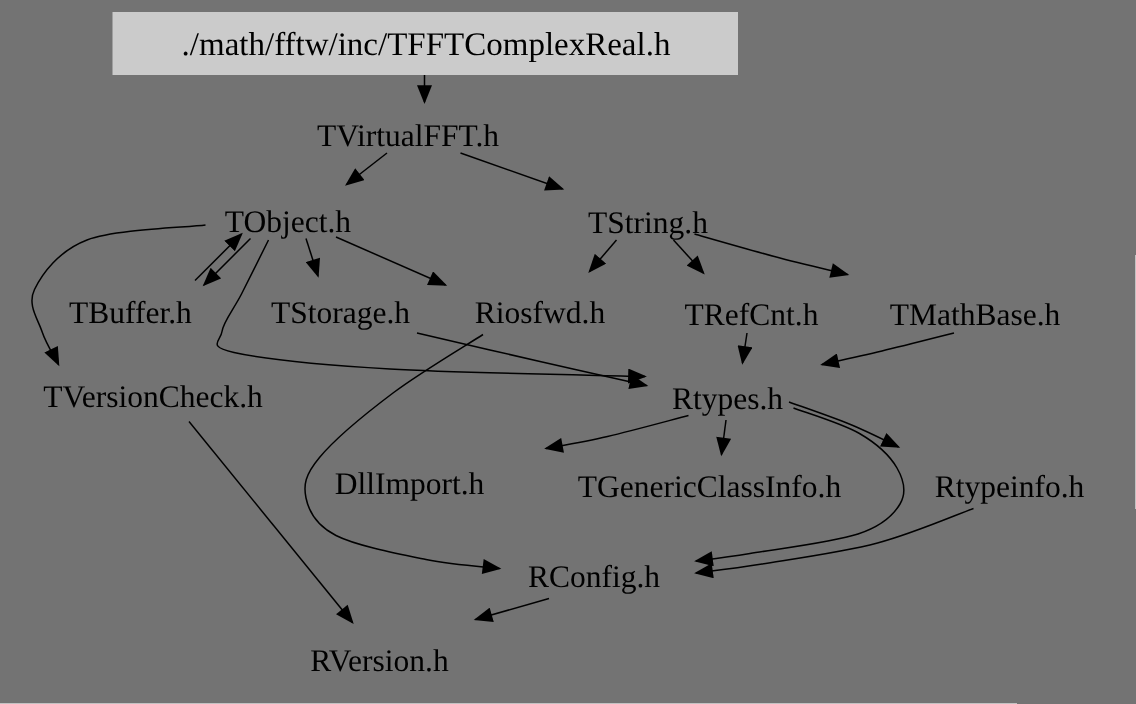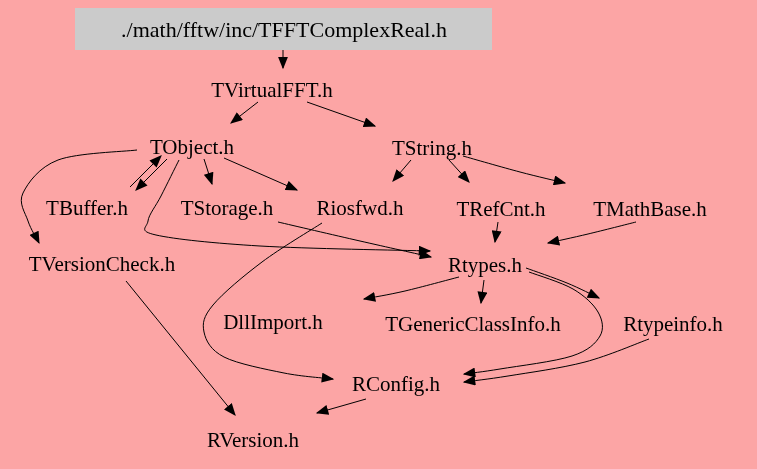--- a/index.html
+++ b/index.html
@@ -1,19 +1,19 @@
 <!DOCTYPE html>
 <html><head>
 <meta charset="utf-8">
 <style>
   html,body{margin:0;padding:0;background:#ffffff;}
   .canvas{
     position:relative;
     width:757px;height:469px;
-    background:#fca5a5;
+    background:#737373;
     overflow:hidden;
     font-family:"Liberation Serif", "DejaVu Serif", serif;
     text-decoration:underline;
   }
   svg{display:block;}
   svg text{
     font-family:"Liberation Serif", "DejaVu Serif", serif;
     fill:#000000;
     cursor:pointer;
   }

